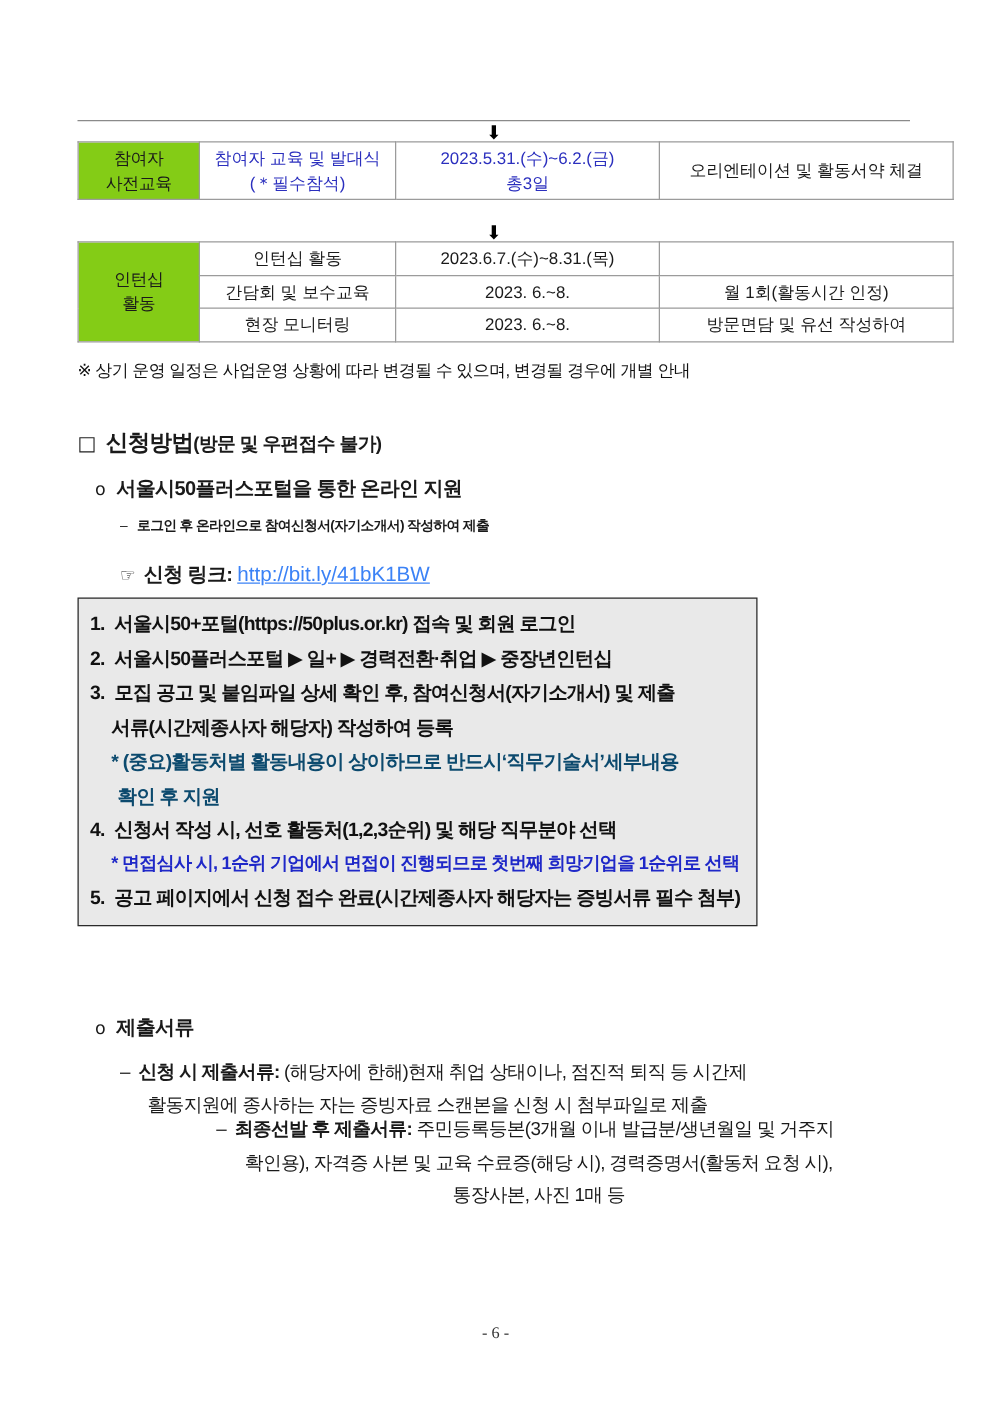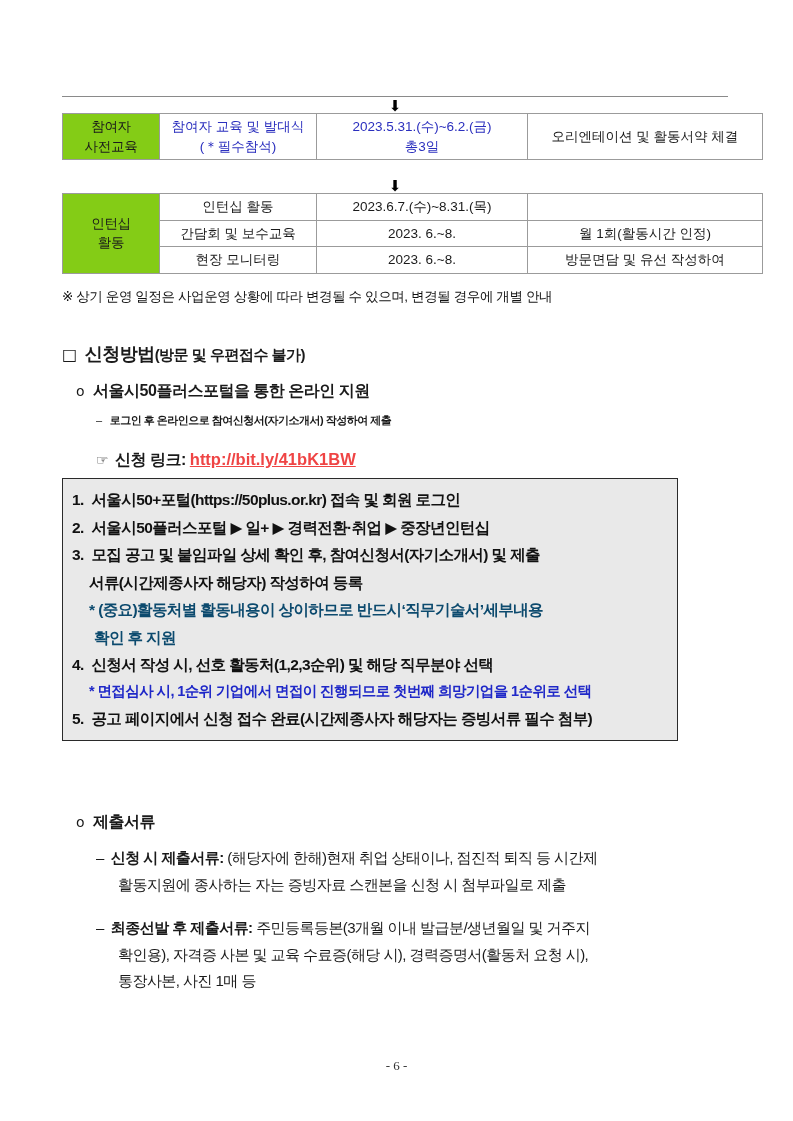--- a/index.html
+++ b/index.html
@@ -131,33 +131,33 @@
     display: flex;
     align-items: baseline;
   }
   .hand {
     font-family: "DejaVu Sans", sans-serif;
     font-size: 14px;
     font-weight: normal;
     margin-right: 7px;
   }
   a.url {
-    color: #ef4444;
+    color: #3b82f6;
     text-decoration: underline;
-    font-weight: bold;
+    font-weight: normal;
     font-size: 16.5px;
     letter-spacing: 0;
     font-family: "Liberation Sans", sans-serif;
   }
 
   
   .greybox {
     position: absolute;
     left: 62px; top: 478px;
-    width: 616px;
+    width: 544px;
     box-sizing: border-box;
     background: #e9e9e9;
     border: 1.6px solid #2a2a2a;
     padding: 7px 9px 8px 9px;
   }
   .gb-line {
     font-size: 15.5px;
     font-weight: bold;
     letter-spacing: -0.6px;
     line-height: 1.78;
@@ -180,21 +180,21 @@
   .lvl-o2 { left: 76px; top: 812px; }
   .doc-item {
     position: absolute;
     left: 96px;
     width: 648px;
     font-size: 15px;
     letter-spacing: -0.55px;
     line-height: 1.78;
   }
   .doc-1 { top: 845px; }
-  .doc-2 { top: 915px; }
+  .doc-2 { top: 891px; text-align: center; }
   .doc-item .dash { margin-right: 7px; font-weight: normal; }
   .doc-item b { font-weight: bold; }
   .doc-cont { padding-left: 22px; display: block; }
 
   
   .pagenum {
     position: absolute;
     left: 0; top: 1058px;
     width: 793px;
     text-align: center;

